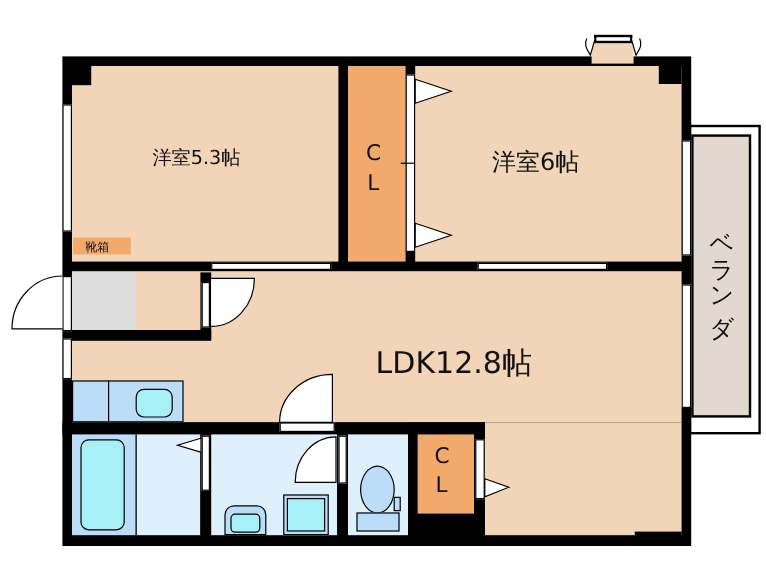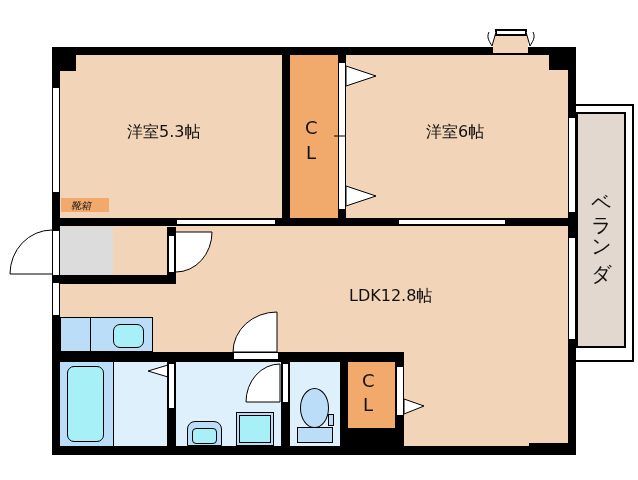--- a/index.html
+++ b/index.html
@@ -34,41 +34,41 @@
 <div class="label" style="left:306px;top:142px;font-size:18px;">L</div>
 <div class="abs" style="left:338px;top:62px;width:8px;height:148px;background:#fff;border:1px solid #000;"></div>
 <svg style="left:346px;top:62px;" width="40" height="150">
     <polygon points="0,4 30,14 0,24" fill="#fff" stroke="#000" stroke-width="1"></polygon>
     <polygon points="0,124 30,134 0,144" fill="#fff" stroke="#000" stroke-width="1"></polygon>
     <line x1="-12" y1="74" x2="4" y2="74" stroke="#000"></line>
   </svg>
 
 <div class="abs floor" style="left:346px;top:55px;width:222px;height:163px;"></div>
 <div class="abs wall" style="left:549px;top:55px;width:19px;height:15px;"></div>
-<div class="label" style="left:426px;top:122px;font-size:16px;text-align:right;">洋室6帖</div>
+<div class="label" style="left:410px;top:122px;font-size:20px;text-align:right;">洋室6帖</div>
 
 <svg style="left:346px;top:62px;" width="40" height="150">
     <polygon points="0,4 30,14 0,24" fill="#fff" stroke="#000" stroke-width="1"></polygon>
     <polygon points="0,124 30,134 0,144" fill="#fff" stroke="#000" stroke-width="1"></polygon>
   </svg>
 
 <div class="abs floor" style="left:493px;top:36px;width:35px;height:17px;"></div>
 <div class="abs" style="left:495px;top:29px;width:32px;height:7px;background:#fff;border:2px solid #000;"></div>
 <svg style="left:486px;top:30px;" width="50" height="20">
     <path d="M3,2 C0,8 4,12 6,16 L10,2" fill="#fff" stroke="#000"></path>
     <path d="M47,2 C50,8 46,12 44,16 L40,2" fill="#fff" stroke="#000"></path>
   </svg>
 
 <div class="abs win" style="left:52px;top:87px;width:8px;height:106px;"></div>
 <div class="abs win" style="left:568px;top:117px;width:8px;height:96px;"></div>
 <div class="abs win" style="left:568px;top:237px;width:8px;height:103px;"></div>
 <div class="abs win" style="left:52px;top:282px;width:8px;height:34px;"></div>
 
 <div class="abs cl" style="left:61px;top:198px;width:48px;height:14px;"></div>
-<div class="label" style="left:71px;top:199px;font-size:10px;font-style:italic;">靴箱</div>
+<div class="label" style="left:71px;top:199px;font-size:10px;">靴箱</div>
 
 <div class="abs genkan" style="left:60px;top:227px;width:53px;height:48px;"></div>
 <div class="label" style="left:76px;top:242px;font-size:18px;">玄</div>
 <div class="abs floor" style="left:113px;top:227px;width:54px;height:48px;"></div>
 <div class="abs win" style="left:52px;top:230px;width:8px;height:46px;"></div>
 <svg style="left:10px;top:230px;" width="44" height="46">
     <path d="M42,0 A42,44 0 0 0 0,44 L42,44" fill="#fff" stroke="#000"></path>
   </svg>
 <svg style="left:67px;top:220px;" width="34" height="14">
     <path d="M2,12 L2,0 M32,12 L32,0 M2,8 Q10,6 17,0 Q24,6 32,8" fill="none" stroke="#000"></path>
@@ -77,21 +77,21 @@
 <div class="abs floor" style="left:60px;top:226px;width:508px;height:126px;"></div>
 <div class="abs genkan" style="left:60px;top:227px;width:53px;height:48px;"></div>
 <div class="abs floor" style="left:113px;top:227px;width:54px;height:48px;"></div>
 <div class="abs wall" style="left:60px;top:275px;width:116px;height:9px;"></div>
 <div class="abs wall" style="left:167px;top:227px;width:9px;height:56px;"></div>
 <div class="abs win" style="left:168px;top:235px;width:7px;height:38px;"></div>
 <svg style="left:176px;top:232px;" width="40" height="42">
     <path d="M0,40 A36,40 0 0 0 36,0 L0,0" fill="#fff" stroke="#000"></path>
   </svg>
 <div class="abs floor" style="left:404px;top:352px;width:164px;height:94px;"></div>
-<div class="label" style="left:313px;top:286px;font-size:16px;margin-left:36px;">LDK12.8帖</div>
+<div class="label" style="left:313px;top:286px;font-size:25px;">LDK12.8帖</div>
 
 <div class="abs wet2" style="left:60px;top:317px;width:93px;height:35px;border:1px solid #000;"></div>
 <div class="abs" style="left:90px;top:317px;width:1px;height:35px;background:#000;"></div>
 <div class="abs" style="left:113px;top:324px;width:31px;height:24px;background:#A8F0F8;border:1px solid #000;border-radius:7px;"></div>
 
 <div class="abs win" style="left:176px;top:219px;width:100px;height:6px;"></div>
 <div class="abs win" style="left:398px;top:219px;width:108px;height:6px;"></div>
 
 <div class="abs wall" style="left:52px;top:352px;width:352px;height:10px;"></div>
 

